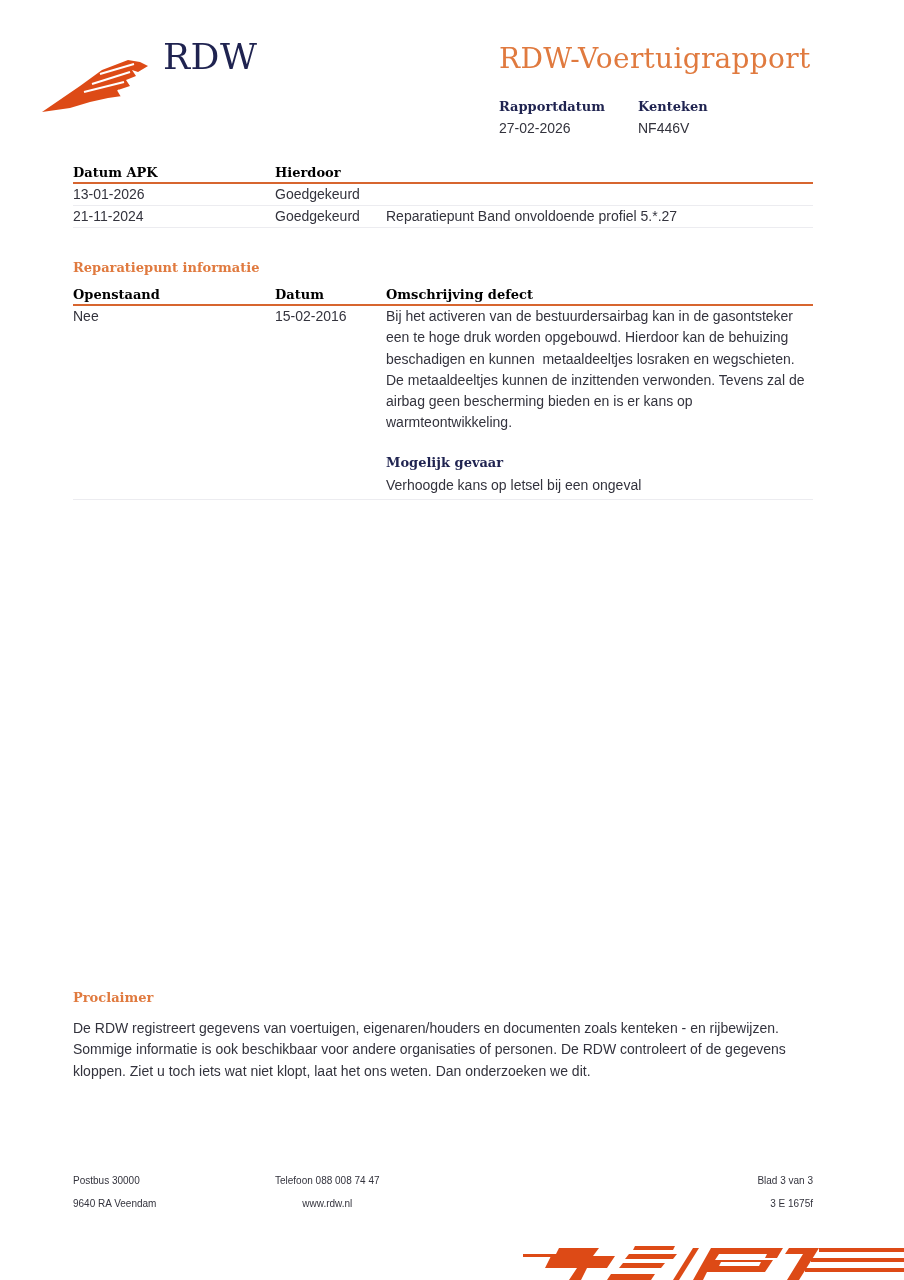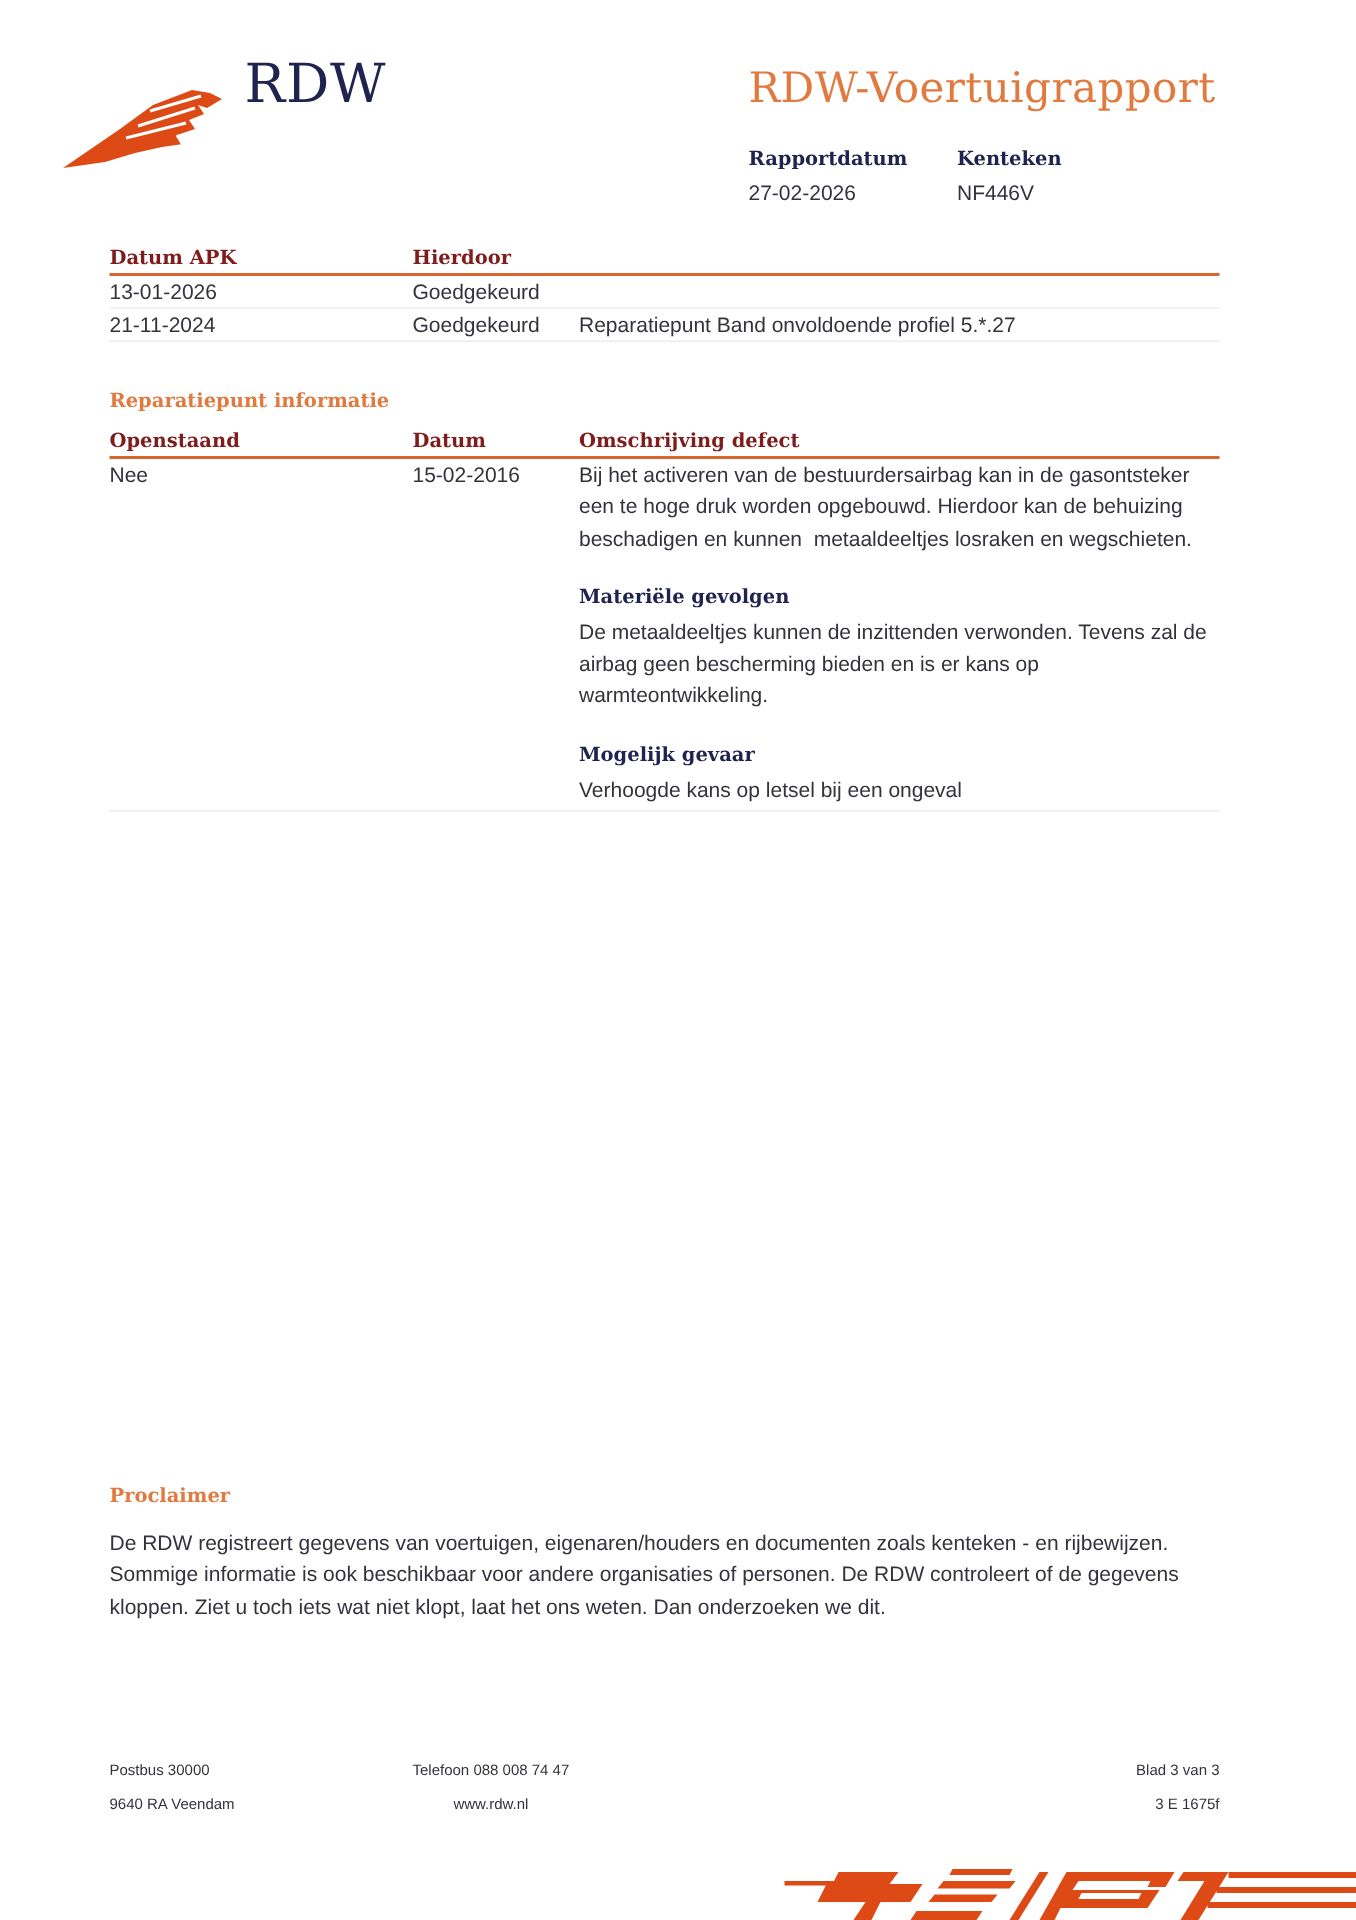--- a/index.html
+++ b/index.html
@@ -67,21 +67,21 @@
     .thead {
       display: flex;
       height: 22px;
       align-items: flex-end;
       border-bottom: 2px solid #d7652f;
       padding-bottom: 2px;
     }
     .th {
       font-size: 13px;
       font-weight: bold;
-      color: #7f1d1d;
+      color: #000000;
     }
     .tr {
       display: flex;
       border-bottom: 1px solid #ececf0;
       font-size: 14px;
       color: #33333d;
       line-height: 21px;
     }
     .c1 { width: 202px; }
     .c2 { width: 111px; }
@@ -192,21 +192,20 @@
   <div class="thead">
     <div class="th c1 serif">Openstaand</div>
     <div class="th c2 serif">Datum</div>
     <div class="th c3 serif">Omschrijving defect</div>
   </div>
   <div class="recall-row">
     <div class="c1">Nee</div>
     <div class="c2">15-02-2016</div>
     <div class="c3">
       <div style="white-space:pre-wrap;">Bij het activeren van de bestuurdersairbag kan in de gasontsteker een te hoge druk worden opgebouwd. Hierdoor kan de behuizing beschadigen en kunnen  metaaldeeltjes losraken en wegschieten.</div>
-      <div class="sub-head serif">Materiële gevolgen</div>
       <div>De metaaldeeltjes kunnen de inzittenden verwonden. Tevens zal de airbag geen bescherming bieden en is er kans op warmteontwikkeling.</div>
       <div class="sub-head serif">Mogelijk gevaar</div>
       <div>Verhoogde kans op letsel bij een ongeval</div>
     </div>
   </div>
 </div>
 
 <div class="proclaimer-title serif">Proclaimer</div>
 <div class="proclaimer-text">De RDW registreert gegevens van voertuigen, eigenaren/houders en documenten zoals kenteken - en rijbewijzen. Sommige informatie is ook beschikbaar voor andere organisaties of personen. De RDW controleert of de gegevens kloppen. Ziet u toch iets wat niet klopt, laat het ons weten. Dan onderzoeken we dit.</div>
 

